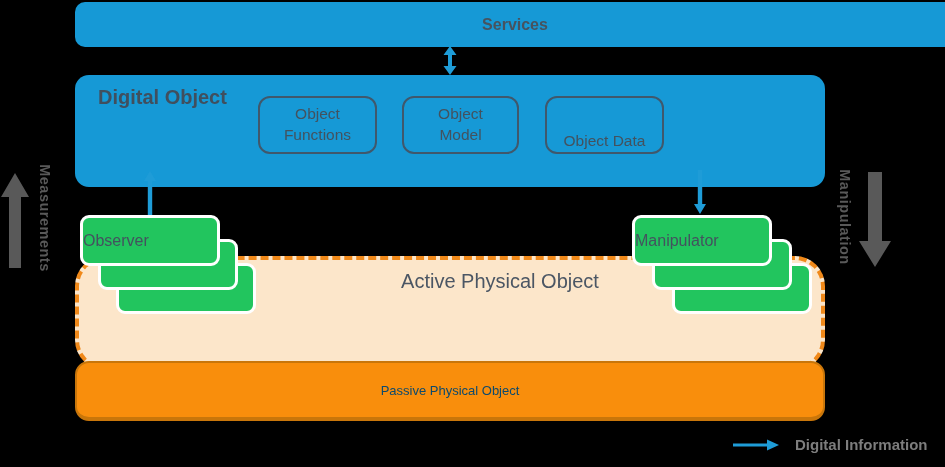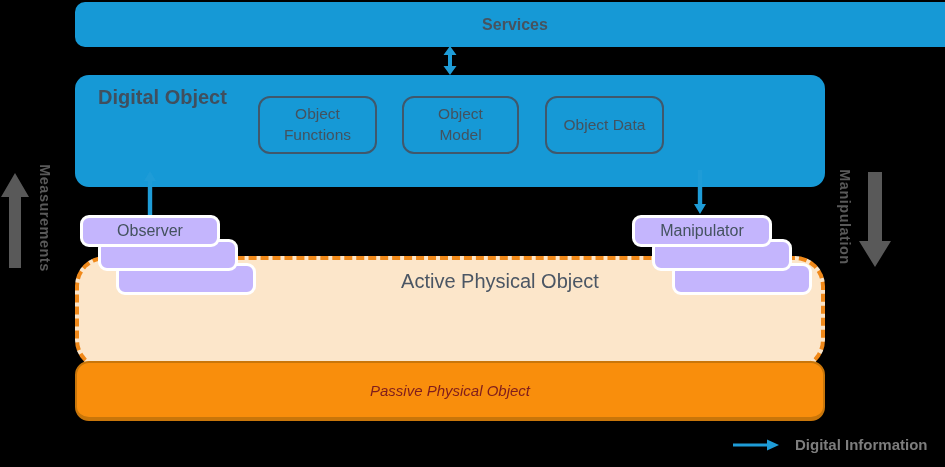--- a/index.html
+++ b/index.html
@@ -20,40 +20,40 @@
     left:75px;top:75px;width:750px;height:112px;background:#1699d6;border-radius:14px;
   }
   .do-title{position:absolute;left:23px;top:11px;font-size:20px;font-weight:700;color:#404f5e;}
   .module{
     position:absolute;top:21px;height:58px;border:2px solid #40586c;border-radius:12px;
     display:flex;align-items:center;justify-content:center;box-sizing:border-box;
   }
   .module-label{font-size:15.5px;text-align:center;white-space:pre-line;line-height:1.35;color:#43525f;}
   .module-functions{left:183px;width:119px;}
   .module-model{left:327px;width:117px;}
-  .module-data{left:470px;width:119px;}
+  .module-data{left:470px;width:119px;align-items:flex-end;}
 
   
   .active-po{
     left:75px;top:256px;width:750px;height:114px;background:#fce6ca;
     border:4px dashed #f0891a;border-radius:30px;box-sizing:border-box;
     display:flex;justify-content:center;padding-left:20px;
   }
   .active-label{margin-top:10px;transform:translateX(40px);font-size:20px;color:#4b5664;}
   .passive-po{
     left:75px;top:361px;width:750px;height:60px;background:#f98e0c;
     border:2px solid #c9760a;border-bottom-width:4px;border-radius:14px;box-sizing:border-box;
     display:flex;align-items:center;justify-content:center;
   }
-  .passive-label{font-size:15px;color:#7f1d1d;font-style:italic;}
+  .passive-label{font-size:13px;color:#0c4a6e;}
 
   
   .gbox{
-    position:absolute;width:140px;height:32px;background:#c4b5fd;border:3px solid #fff;
-    border-radius:9px;box-sizing:border-box;display:flex;align-items:center;justify-content:center;
+    position:absolute;width:140px;height:51px;background:#22c55e;border:3px solid #fff;
+    border-radius:9px;box-sizing:border-box;display:flex;align-items:center;justify-content:flex-start;
   }
   .gbox-label{font-size:16px;color:#44525f;}
 
   
   .vlabel{
     position:absolute;font-size:14.5px;font-weight:600;color:#595959;text-align:center;
     transform:rotate(90deg);letter-spacing:0.5px;
   }
   .vlabel-left{left:-20px;top:207px;width:130px;height:22px;line-height:22px;}
   .vlabel-right{left:790px;top:206px;width:110px;height:22px;line-height:22px;}

